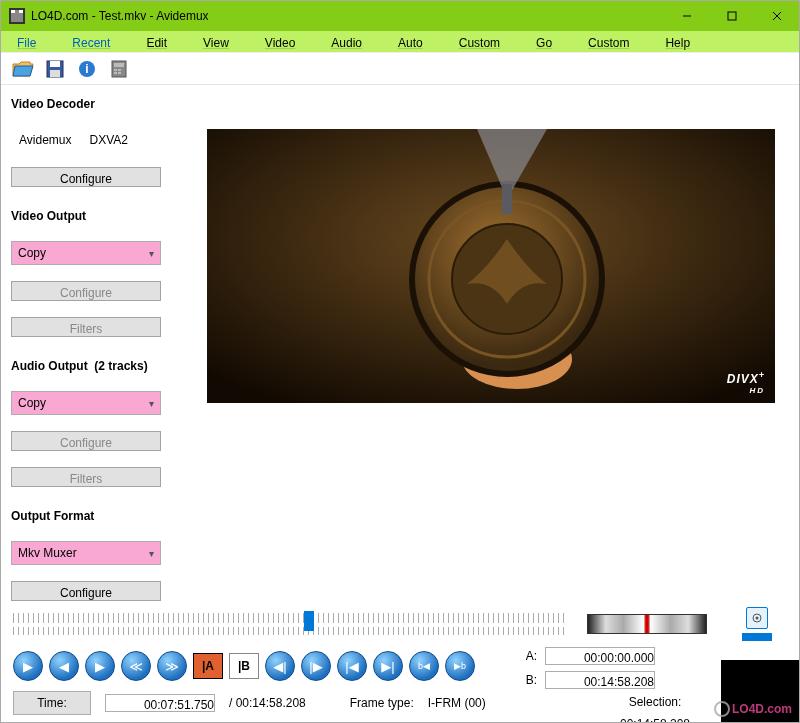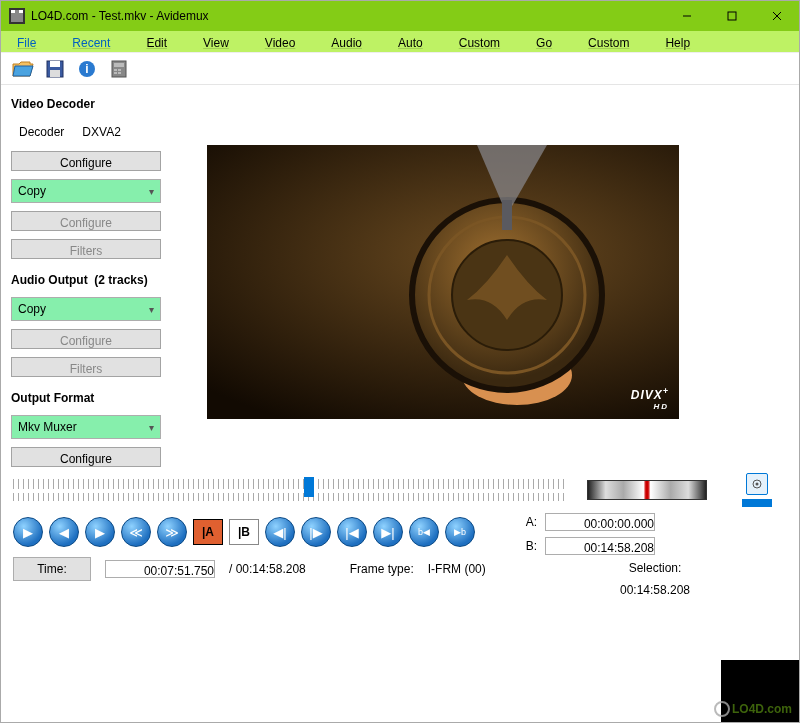--- a/index.html
+++ b/index.html
@@ -8,33 +8,33 @@
 .titlebar .app-icon { width: 16px; height: 16px; margin-right: 6px; }
 .titlebar .title { flex: 1; }
 .win-btns { display: flex; }
 .win-btn { width: 45px; height: 30px; display: flex; align-items: center; justify-content: center; }
 .menubar { height: 22px; display: flex; align-items: flex-end; padding: 0 6px; gap: 16px; background: #bef264; border-bottom: 1px solid #eee;}
 .menu-item { padding: 2px 10px; text-decoration: underline; text-decoration-color: rgba(0,0,0,0.15); }
 .menu-item.active { color: #0060c0; }
 .toolbar { height: 32px; display: flex; align-items: center; padding: 2px 8px; gap: 4px; border-bottom: 1px solid #e5e5e5; }
 .tool-btn { width: 28px; height: 26px; display: flex; align-items: center; justify-content: center; border: 1px solid transparent; }
 .content { display: flex; padding: 6px 10px 0 10px; }
-.left-panel { width: 190px; display: flex; flex-direction: column; gap: 8px; }
+.left-panel { width: 190px; display: flex; flex-direction: column; gap: 16px; }
 .section-title { font-weight: bold; margin-top: 6px; margin-bottom: 2px; }
 .subinfo { display: flex; gap: 18px; padding: 4px 8px; }
 .btn { height: 20px; border: 1px solid #a3a3a3; background: #e1e1e1; width: 150px; text-align: center; line-height: 22px; }
 .btn:disabled, .btn.disabled { color: #888; background: #e1e1e1; }
-.select { height: 24px; border: 1px solid #adadad; background: #86efac; width: 150px; padding: 0 6px; display: flex; align-items: center; justify-content: space-between; }
+.select { height: 24px; border: 1px solid #adadad; background: #f9a8d4; width: 150px; padding: 0 6px; display: flex; align-items: center; justify-content: space-between; }
 .select .chev { font-size: 10px; color: #555; }
 .shift-row { display: flex; align-items: center; gap: 6px; }
 .checkbox { width: 14px; height: 14px; border: 1px solid #333; display: inline-block; }
 .spinner { width: 60px; height: 22px; border: 1px solid #adadad; background: #fff; display: flex; align-items: center; justify-content: space-between; padding: 0 2px 0 6px;}
 .spinbtns { display:flex; flex-direction:column; line-height:7px; font-size:8px; color:#555;}
 .preview { flex: 1; padding-left: 6px; }
-.video-frame { width: 472px; height: 274px; background: #6d28d9; position: relative; overflow: hidden; margin-top: 54px; }
+.video-frame { width: 568px; height: 274px; background: #6d28d9; position: relative; overflow: hidden; margin-top: 38px; }
 .divx { position: absolute; right: 10px; bottom: 8px; color: #fff; font-weight: bold; font-size: 13px; font-style: italic; letter-spacing:1px;}
 .divx small{font-size:8px; display:block; text-align:right; letter-spacing:2px;}
 .bottom { padding: 6px 12px 6px 12px; }
 .timeline-row { display: flex; align-items: center; gap: 20px; }
 .scrubber { flex: 1; position: relative; height: 26px; }
 .ticks { position:absolute; top:2px; left:0; right:0; height:10px; background: repeating-linear-gradient(90deg,#aaa 0 1px,transparent 1px 5px);}
 .ticks2 { position:absolute; bottom:2px; left:0; right:0; height:8px; background: repeating-linear-gradient(90deg,#aaa 0 1px,transparent 1px 5px);}
 .playhead { position:absolute; top:0; width:10px; height:20px; background:#0078d7; left:52.6%;}
 .jog { width: 120px; height: 20px; background: linear-gradient(90deg,#222 0%,#ddd 15%,#aaa 30%,#fff 47%,#c00 49%,#c00 51%,#fff 53%,#aaa 70%,#ddd 85%,#222 100%); border:1px solid #333;}
 .right-ctrl { width:60px; display:flex; flex-direction:column; align-items:center; gap:4px;}
@@ -43,21 +43,21 @@
 .controls-row { display:flex; align-items:center; gap:6px; margin-top:10px;}
 .round-btn { width:30px; height:30px; border-radius:50%; background: radial-gradient(circle at 35% 30%, #8fd2ff, #1e6fc0 70%); display:flex; align-items:center; justify-content:center; color:#fff; font-size:13px; border:1px solid #0b4a86;}
 .mark-btn { width:30px; height:26px; border:1px solid #888; background:#fff; display:flex; align-items:center; justify-content:center; font-weight:bold;}
 .mark-btn.a { background:#e06030; border-color:#000;}
 .ab-row { display:flex; align-items:center; gap:8px; margin-top:2px;}
 .ab-label { width:14px; text-align:right;}
 .time-box { width:110px; height:18px; border:1px solid #adadad; background:#fff; text-align:right; line-height:20px;}
 .info-row { display:flex; align-items:center; gap:14px; margin-top:10px;}
 .time-label-btn { width:78px; height:24px; border:1px solid #adadad; background:#e1e1e1; text-align:center; line-height:22px;}
 .black-box { position:absolute; right:1px; bottom:1px; width:78px; height:62px; background:#000;}
-.watermark { position:absolute; right:8px; bottom:6px; color:#4d7c0f; font-size:16px; font-weight:bold; opacity:0.8;}
+.watermark { position:absolute; right:8px; bottom:6px; color:#ec4899; font-size:16px; font-weight:bold; opacity:0.8;}
 .wm-circle{display:inline-block;width:16px;height:16px;border:2px solid #aaa;border-radius:50%;vertical-align:middle;margin-right:2px;}
 .bottom-grid{display:flex; gap:30px;}
 .left-bottom{flex:0 0 480px;}
 .right-bottom{flex:1; display:flex; flex-direction:column; gap:4px; margin-top:4px;}
 </style>
 </head>
 <body>
 
 <div class="titlebar">
   <svg class="app-icon" viewBox="0 0 16 16">
@@ -130,25 +130,26 @@
         <rect x="4" y="12" width="3" height="2" fill="#bbb"></rect>
         <rect x="8" y="12" width="3" height="2" fill="#bbb"></rect>
       </svg>
     </div>
 </div>
 
 <div class="content">
   <div class="left-panel">
     <div class="section-title">Video Decoder</div>
     <div class="subinfo">
-      <span>Decoder</span>
+      <span>Avidemux</span>
       <span>DXVA2</span>
     </div>
     <div class="btn">Configure</div>
 
+    <div class="section-title">Video Output</div>
     <div class="select">
         <span>Copy</span>
         <span class="chev">▾</span>
       </div>
     <div class="btn disabled">Configure</div>
     <div class="btn disabled">Filters</div>
 
     <div class="section-title"><span>Audio Output</span>&nbsp;&nbsp;<span style="font-weight:bold">(2 tracks)</span></div>
     <div class="select">
         <span>Copy</span>

